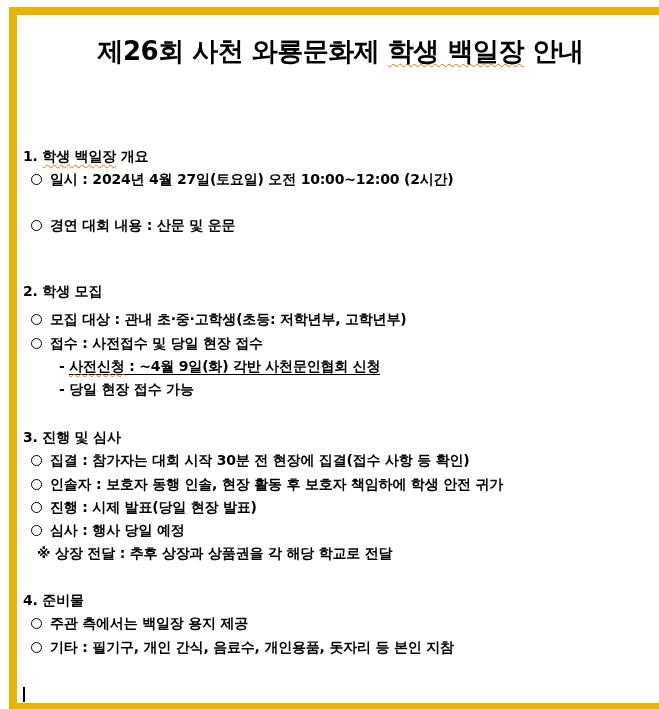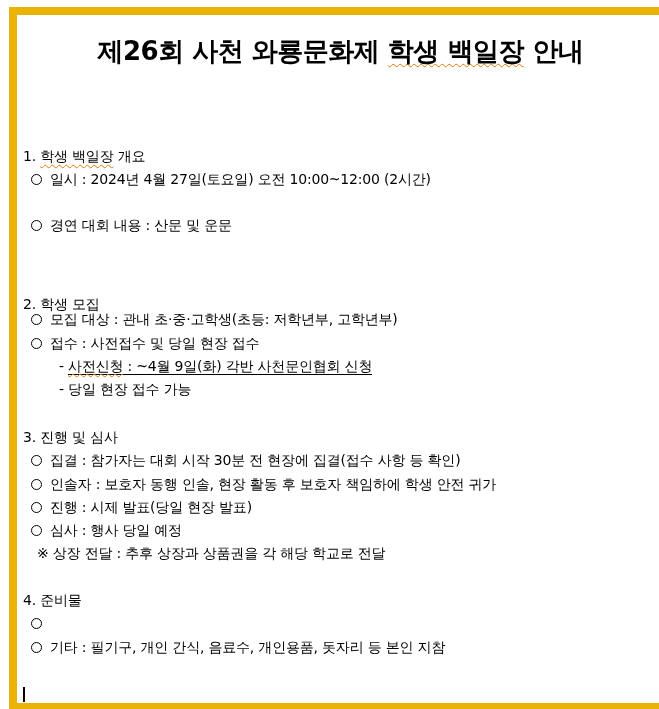--- a/index.html
+++ b/index.html
@@ -48,20 +48,21 @@
       letter-spacing: -0.3px;
       white-space: nowrap;
     }
     .line {
       position: absolute;
       left: 8px;
       font-size: 14px;
       line-height: 20px;
       white-space: nowrap;
       letter-spacing: -0.2px;
+      font-weight: bold;
     }
     .heading { left: 6px; }
     .bullet { left: 14px; }
     .sub { left: 42px; }
     .note { left: 20px; }
     .circle {
       display: inline-block;
       width: 11px;
       height: 11px;
       border: 1.3px solid #000;
@@ -97,31 +98,31 @@
 <div class="doc-frame">
 
   <div class="title"><span>제26회 사천 와룡문화제 </span><span class="spell">학생 백일장</span><span> 안내</span></div>
 
 
   <div class="line heading" style="top:131px"><span>1. </span><span class="spell">학생 백일장</span><span> 개요</span></div>
 
   <div class="line bullet" style="top:154px"><span class="circle"></span><span>일시 : 2024년 4월 27일(토요일) 오전 10:00~12:00 (2시간)</span></div>
   <div class="line bullet" style="top:200px"><span class="circle"></span><span>경연 대회 내용 : 산문 및 운문</span></div>
 
-  <div class="line heading" style="top:279px">2. 학생 모집</div>
+  <div class="line heading" style="top:266px">2. 학생 모집</div>
   <div class="line bullet" style="top:294px"><span class="circle"></span><span>모집 대상 : 관내 초·중·고학생(초등: 저학년부, 고학년부)</span></div>
   <div class="line bullet" style="top:318px"><span class="circle"></span><span>접수 : 사전접수 및 당일 현장 접수</span></div>
   <div class="line sub" style="top:341px"><span>- </span><span class="uline"><span class="spell">사전신청</span><span> : ~4월 9일(화) 각반 사천문인협회 신청</span></span></div>
   <div class="line sub" style="top:364px">- 당일 현장 접수 가능</div>
 
   <div class="line heading" style="top:412px">3. 진행 및 심사</div>
   <div class="line bullet" style="top:435px"><span class="circle"></span><span>집결 : 참가자는 대회 시작 30분 전 현장에 집결(접수 사항 등 확인)</span></div>
   <div class="line bullet" style="top:459px"><span class="circle"></span><span>인솔자 : 보호자 동행 인솔, 현장 활동 후 보호자 책임하에 학생 안전 귀가</span></div>
   <div class="line bullet" style="top:482px"><span class="circle"></span><span>진행 : 시제 발표(당일 현장 발표)</span></div>
   <div class="line bullet" style="top:505px"><span class="circle"></span><span>심사 : 행사 당일 예정</span></div>
   <div class="line note" style="top:528px">※ 상장 전달 : 추후 상장과 상품권을 각 해당 학교로 전달</div>
 
   <div class="line heading" style="top:575px">4. 준비물</div>
-  <div class="line bullet" style="top:598px"><span class="circle"></span></div>
+  <div class="line bullet" style="top:598px"><span class="circle"></span><span>주관 측에서는 백일장 용지 제공</span></div>
   <div class="line bullet" style="top:622px"><span class="circle"></span><span>기타 : 필기구, 개인 간식, 음료수, 개인용품, 돗자리 등 본인 지참</span></div>
 
   <div class="cursor"></div>
 </div>
 
 </body></html>

